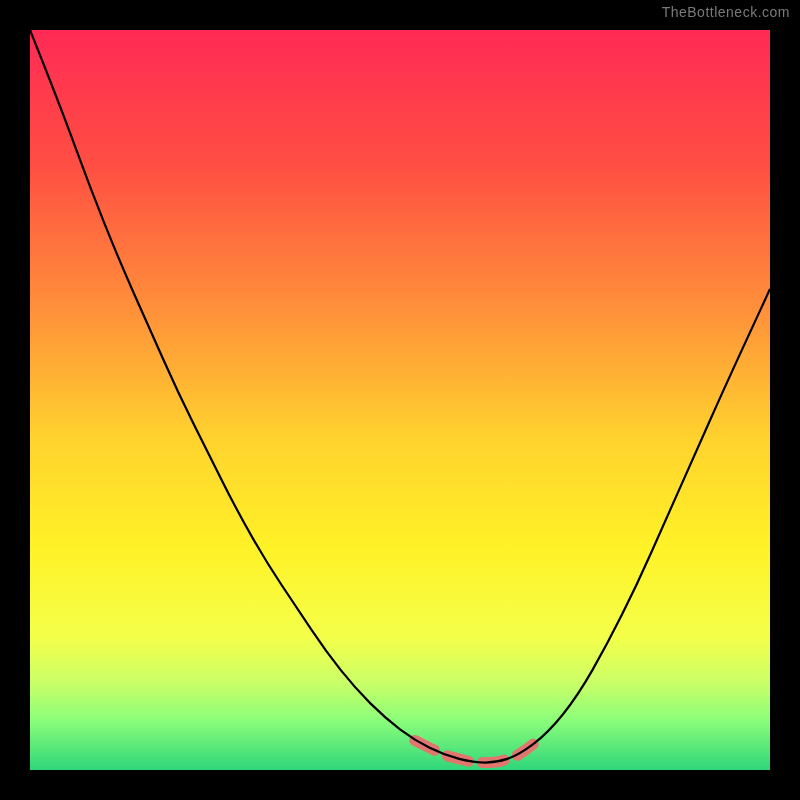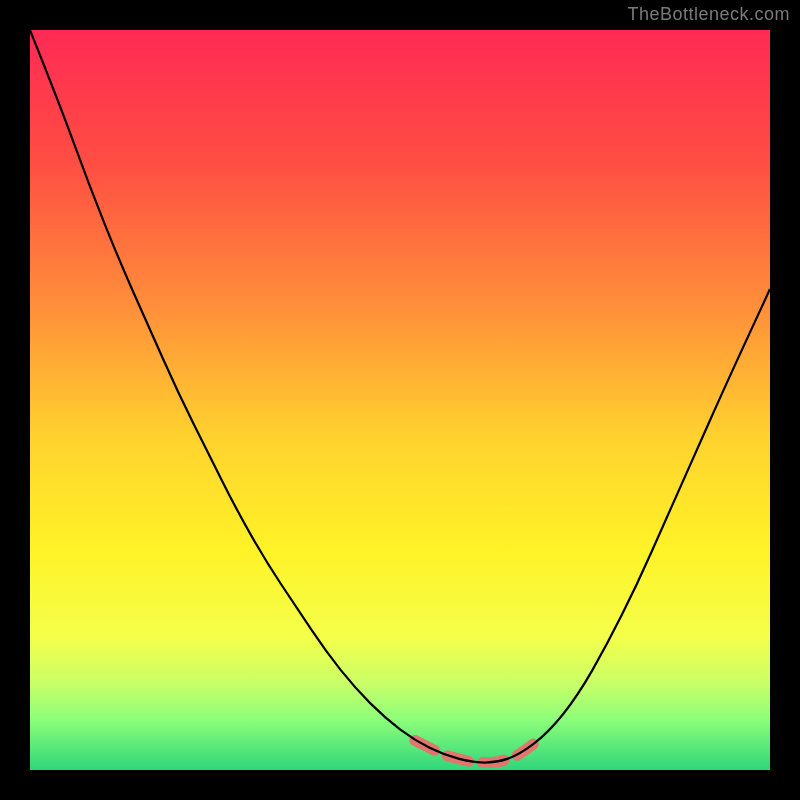--- a/index.html
+++ b/index.html
@@ -15,21 +15,21 @@
     position: relative;
     width: 800px;
     height: 800px;
     background: #000000;
   }
   .watermark {
     position: absolute;
     top: 4px;
     right: 10px;
     color: #7a7a7a;
-    font-size: 18px;
+    font-size: 14px;
     font-weight: 500;
     letter-spacing: 0.5px;
     z-index: 30;
     user-select: none;
   }
   .plot-box {
     position: absolute;
     left: 30px;
     top: 30px;
     width: 740px;

